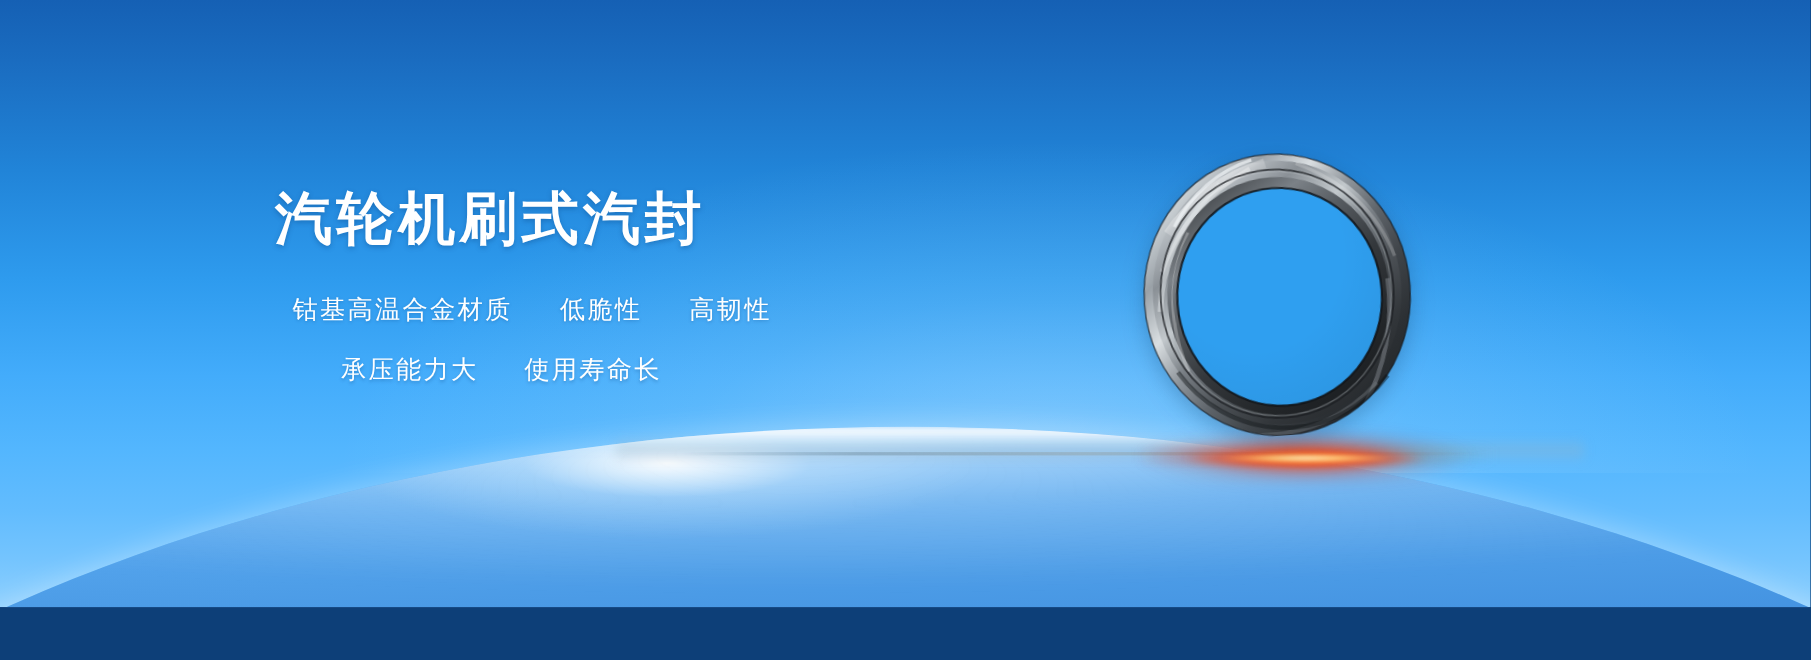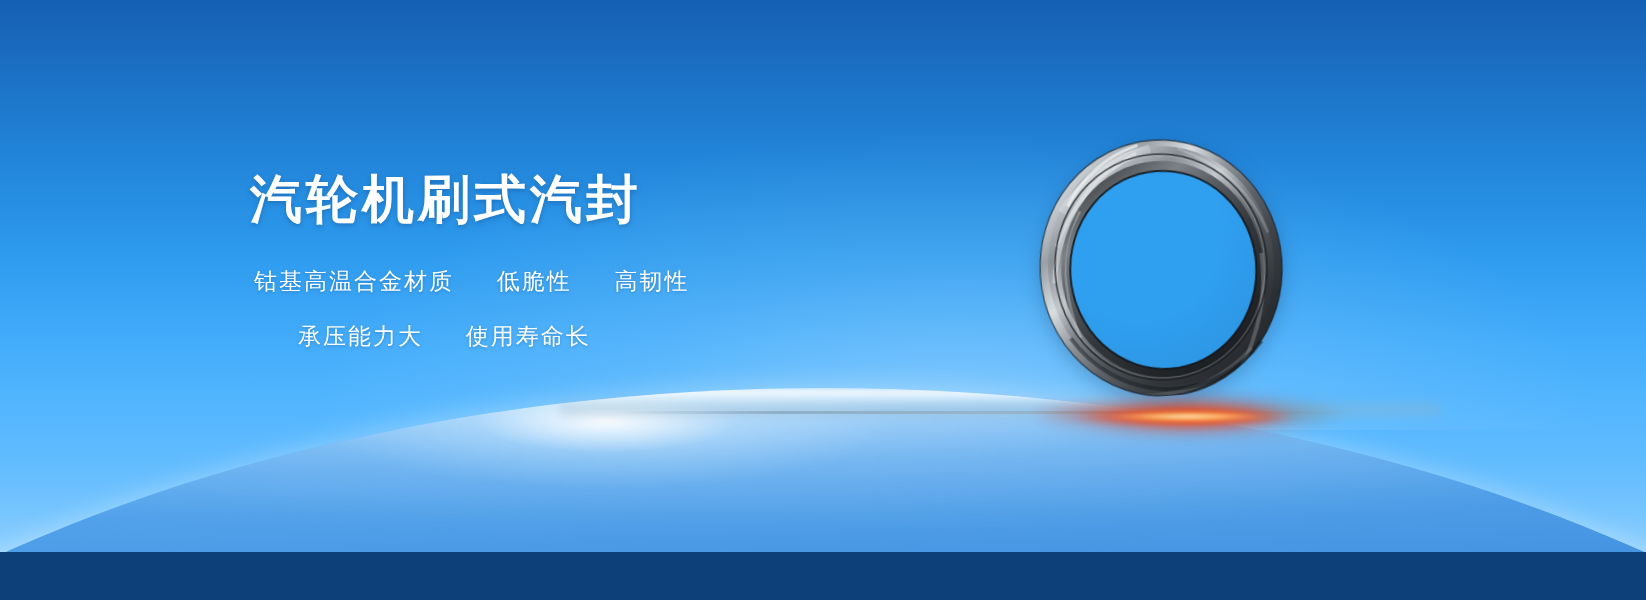--- a/index.html
+++ b/index.html
@@ -179,29 +179,29 @@
     margin:0;
     font-size:52px;
     line-height:1.12;
     font-weight:bold;
     color:#ffffff;
     letter-spacing:4px;
     text-shadow:0 2px 5px rgba(10,60,120,.35);
     white-space:nowrap;
   }
   .sub-line{
-    margin:0;
+    margin:12px;
     color:#ffffff;
     font-size:23px;
     letter-spacing:2px;
     white-space:nowrap;
     text-shadow:0 1px 3px rgba(10,60,120,.30);
   }
   .sub-1{ margin-top:38px; padding-left:4px; }
-  .sub-2{ margin-top:24px; padding-left:48px; }
+  .sub-2{ margin-top:24px; padding-left:48px;font-family:Liberation Serif, serif; }
   .sub-line .gap{ display:inline-block; width:26px; }
 </style>
 </head>
 <body>
 
 <div class="banner">
 
   <div class="sky-glow"></div>
 
   <div class="globe">

